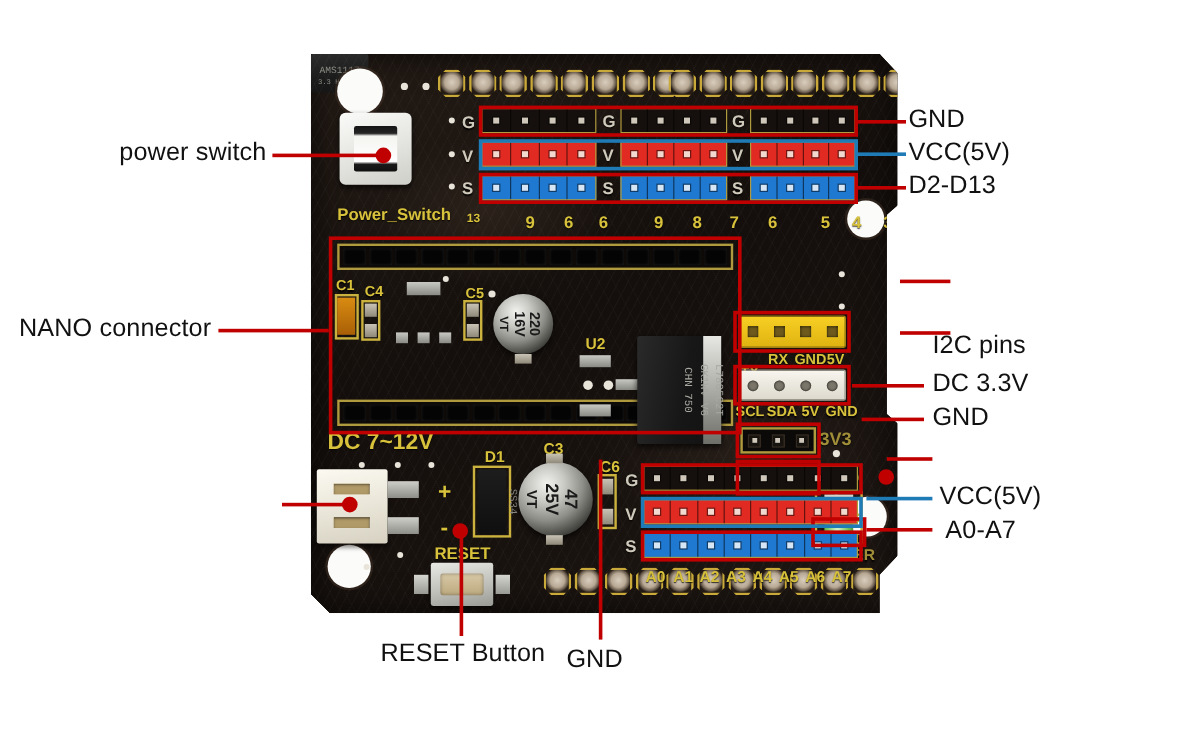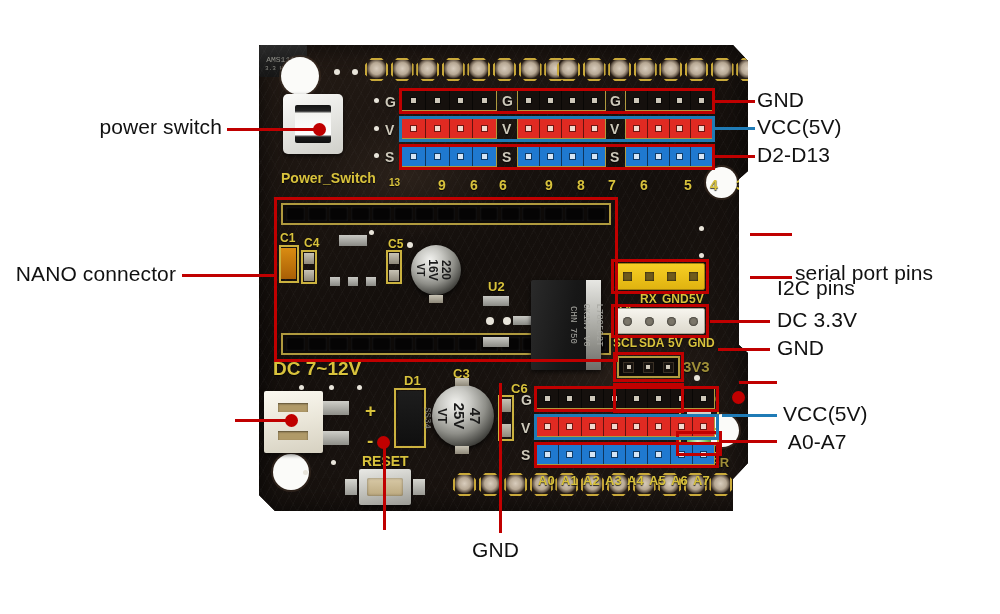--- a/index.html
+++ b/index.html
@@ -671,21 +671,21 @@
     <div class="ecap" style="left:173px;top:340px;width:62px;height:62px;">
       <div class="txt" style="font-size:15px;padding-top:11px;">
         <span>47</span><br>
         <span>25V</span><br>
         <span style="font-size:12px;">VT</span>
       </div>
     </div>
     <div class="cmp smd-cap" style="left:196px;top:333px;width:14px;height:8px;"></div>
     <div class="cmp smd-cap" style="left:196px;top:401px;width:14px;height:8px;"></div>
 
-    <div class="silk" style="left:252px;top:336px;font-size:13px;">C6</div>
+    <div class="silk" style="left:241px;top:336px;font-size:13px;">C6</div>
     <div class="cmp pad-y" style="left:239px;top:350px;width:16px;height:46px;"></div>
     <div class="cmp smd-cap" style="left:242px;top:354px;width:10px;height:13px;"></div>
     <div class="cmp smd-cap" style="left:242px;top:379px;width:10px;height:13px;"></div>
 
     <div class="silk w" style="left:262px;top:347px;font-size:14px;">G</div>
     <div class="silk w" style="left:262px;top:375px;font-size:14px;">V</div>
     <div class="silk w" style="left:262px;top:402px;font-size:14px;">S</div>
 
     <div class="gvsblock" style="left:277px;top:343px;width:179px;height:82px;">
       <div class="gvsrow g" style="left:0;top:0;width:179px;">
@@ -787,26 +787,26 @@
   <div class="anno l" style="left:8px;top:262px;width:168px;">NANO connector</div>
 
   <div class="anno l" style="left:18px;top:115px;width:204px;">power switch</div>
 
 
   <div class="anno r" style="left:757px;top:88px;">GND</div>
   <div class="anno r" style="left:757px;top:115px;">VCC(5V)</div>
   <div class="anno r" style="left:757px;top:143px;">D2-D13</div>
 
   <div class="anno r" style="left:795px;top:211px;">
-    <div>serial port pins</div>
   </div>
 
   <div class="anno r" style="left:777px;top:276px;">I2C pins</div>
 
   <div class="anno r" style="left:777px;top:308px;">DC 3.3V</div>
   <div class="anno r" style="left:777px;top:336px;">GND</div>
 
   <div class="anno r" style="left:783px;top:402px;">VCC(5V)</div>
   <div class="anno r" style="left:783px;top:430px;"> A0-A7</div>
 
+  <div class="anno" style="left:317px;top:533px;">RESET Button</div>
   <div class="anno" style="left:472px;top:538px;">GND</div>
 
 </div>
 
 </body></html>

